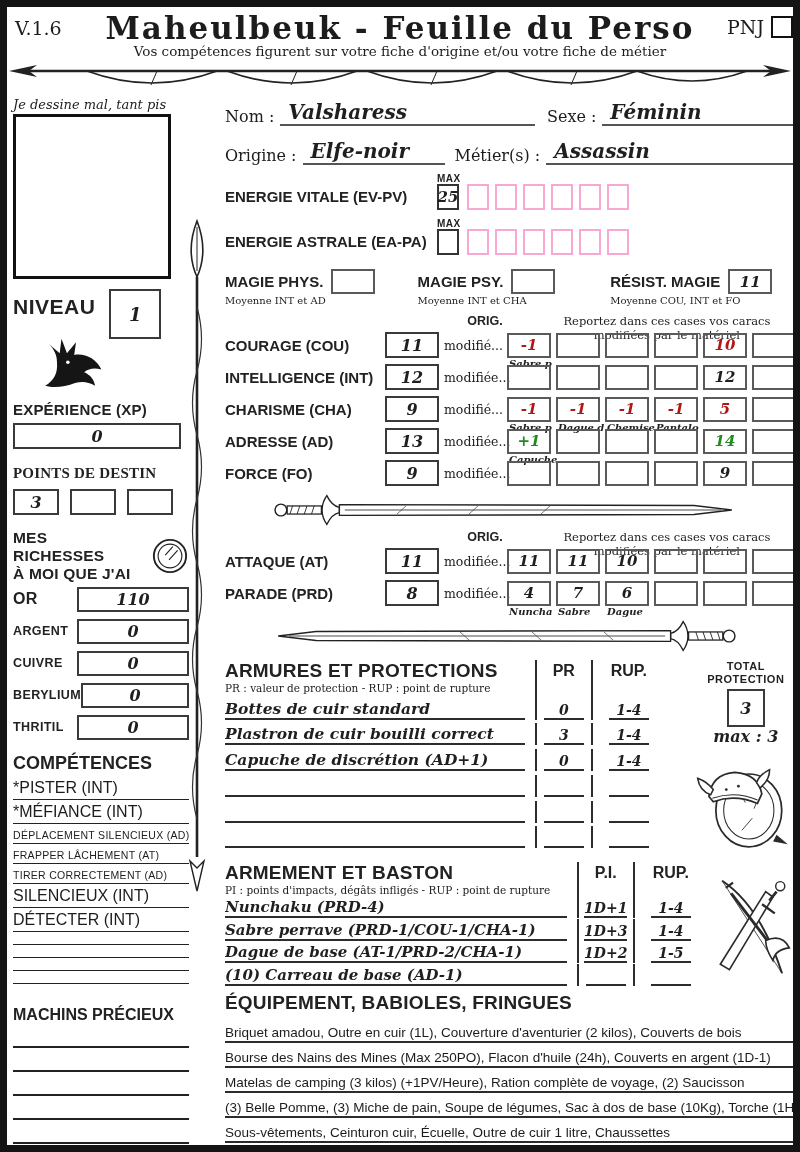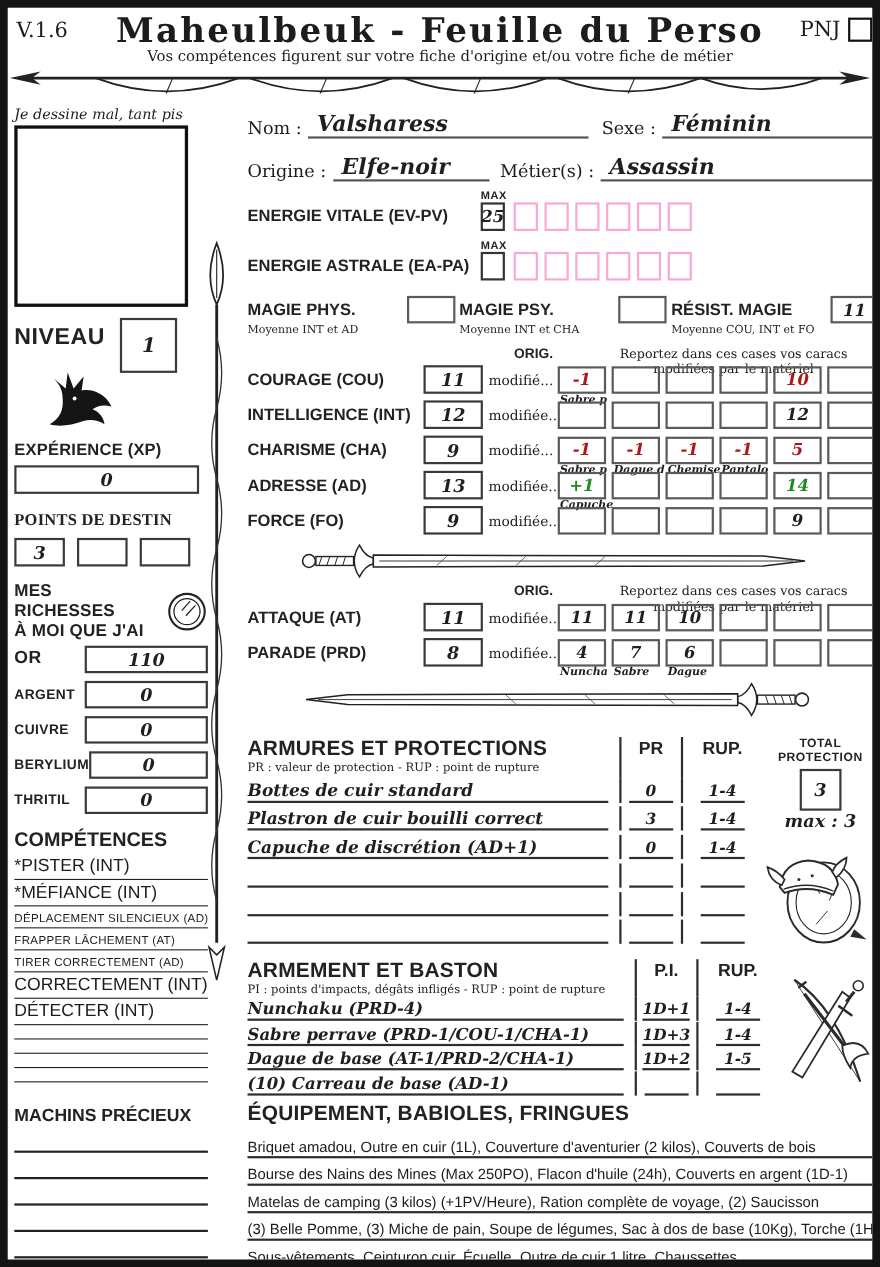--- a/index.html
+++ b/index.html
@@ -70,21 +70,21 @@
   .energy-row { display:flex; align-items:flex-end; margin-top:8px; }
   .energy-label { width:212px; font-size:15px; padding-bottom:5px; }
   .energy-boxes { display:flex; gap:6px; align-items:flex-end; }
   .max-label { font-size:10px; text-align:center; letter-spacing:0.5px; }
   .ebox { width:22px; height:26px; border:2px solid #f9a8d4; display:flex; align-items:center; justify-content:center; }
   .ebox.first { border-color:#333; }
 
   
   .magic-row { display:flex; margin-top:14px; gap:4px; }
   .magic-item { flex:1; }
-  .magic-top { display:flex; align-items:center; gap:8px;justify-content:space-between; }
+  .magic-top { display:flex; align-items:center; gap:8px; }
   .m-label { font-size:15px; white-space:nowrap; }
   .mgbox { width:44px; height:25px; border:2px solid #5a5a5a; display:flex; align-items:center; justify-content:center; }
   .magic-note { font-size:10px; margin-top:1px; }
 
   
   .stat-head { position:relative; height:15px; margin-top:8px; }
   .orig-label { position:absolute; left:232px; width:56px; text-align:center; font-size:12.5px; }
   .report-note { position:absolute; left:310px; right:0; text-align:center;
                  font-family:"DejaVu Serif",serif; font-size:11.5px; }
   .stat-row { display:flex; align-items:center; margin-bottom:6px; }
@@ -92,21 +92,21 @@
   .orig-box { width:54px; height:26px; border:2.5px solid #3a3a3a;
               display:flex; align-items:center; justify-content:center; }
   .mod-label { width:68px; font-family:"DejaVu Serif",serif; font-size:12.5px; padding-left:5px; }
   .mod-boxes { display:flex; gap:5px; }
   .mbox { position:relative; width:44px; height:25px; border:2px solid #5a5a5a;
           display:flex; align-items:center; justify-content:center; }
   .sub { position:absolute; top:23px; left:0; font-size:10px; white-space:nowrap; }
   .sword { display:block; margin:4px 0 2px 30px; width:500px; height:36px; }
 
   
-  .armor-wrap { display:flex; margin-top:16px; }
+  .armor-wrap { display:flex; margin-top:6px;gap:28px; }
   .table { flex:1; display:grid; grid-template-columns:1fr 56px 74px; }
   .t-titlecell { padding-right:6px; }
   .t-title { font-size:19px; letter-spacing:0.2px; }
   .t-sub { font-family:"DejaVu Serif",serif; font-size:10.5px; }
   .t-colh { font-size:16px; text-align:center; padding-top:2px; }
   .sep-l { border-left:2px solid #2c2c2c; }
   .c-name { height:22px; display:flex; align-items:flex-end; border-bottom:2px solid #2c2c2c;
             margin-right:10px; font-size:15.5px; white-space:nowrap; overflow:hidden; }
   .c-val { height:22px; display:flex; align-items:flex-end; justify-content:center; }
   .c-val span { display:inline-block; min-width:40px; text-align:center;
@@ -251,21 +251,21 @@
           <div class="comp-item">*PISTER (INT)</div>
 
           <div class="comp-item">*MÉFIANCE (INT)</div>
 
           <div class="comp-item">DÉPLACEMENT SILENCIEUX (AD)</div>
 
           <div class="comp-item">FRAPPER LÂCHEMENT (AT)</div>
 
           <div class="comp-item">TIRER CORRECTEMENT (AD)</div>
 
-          <div class="comp-item">CORRECTEMENT (INT)</div>
+          <div class="comp-item">SILENCIEUX (INT)</div>
 
           <div class="comp-item">DÉTECTER (INT)</div>
 
           <div class="comp-item"></div>
 
           <div class="comp-item"></div>
 
           <div class="comp-item"></div>
 
           <div class="comp-item"></div>

